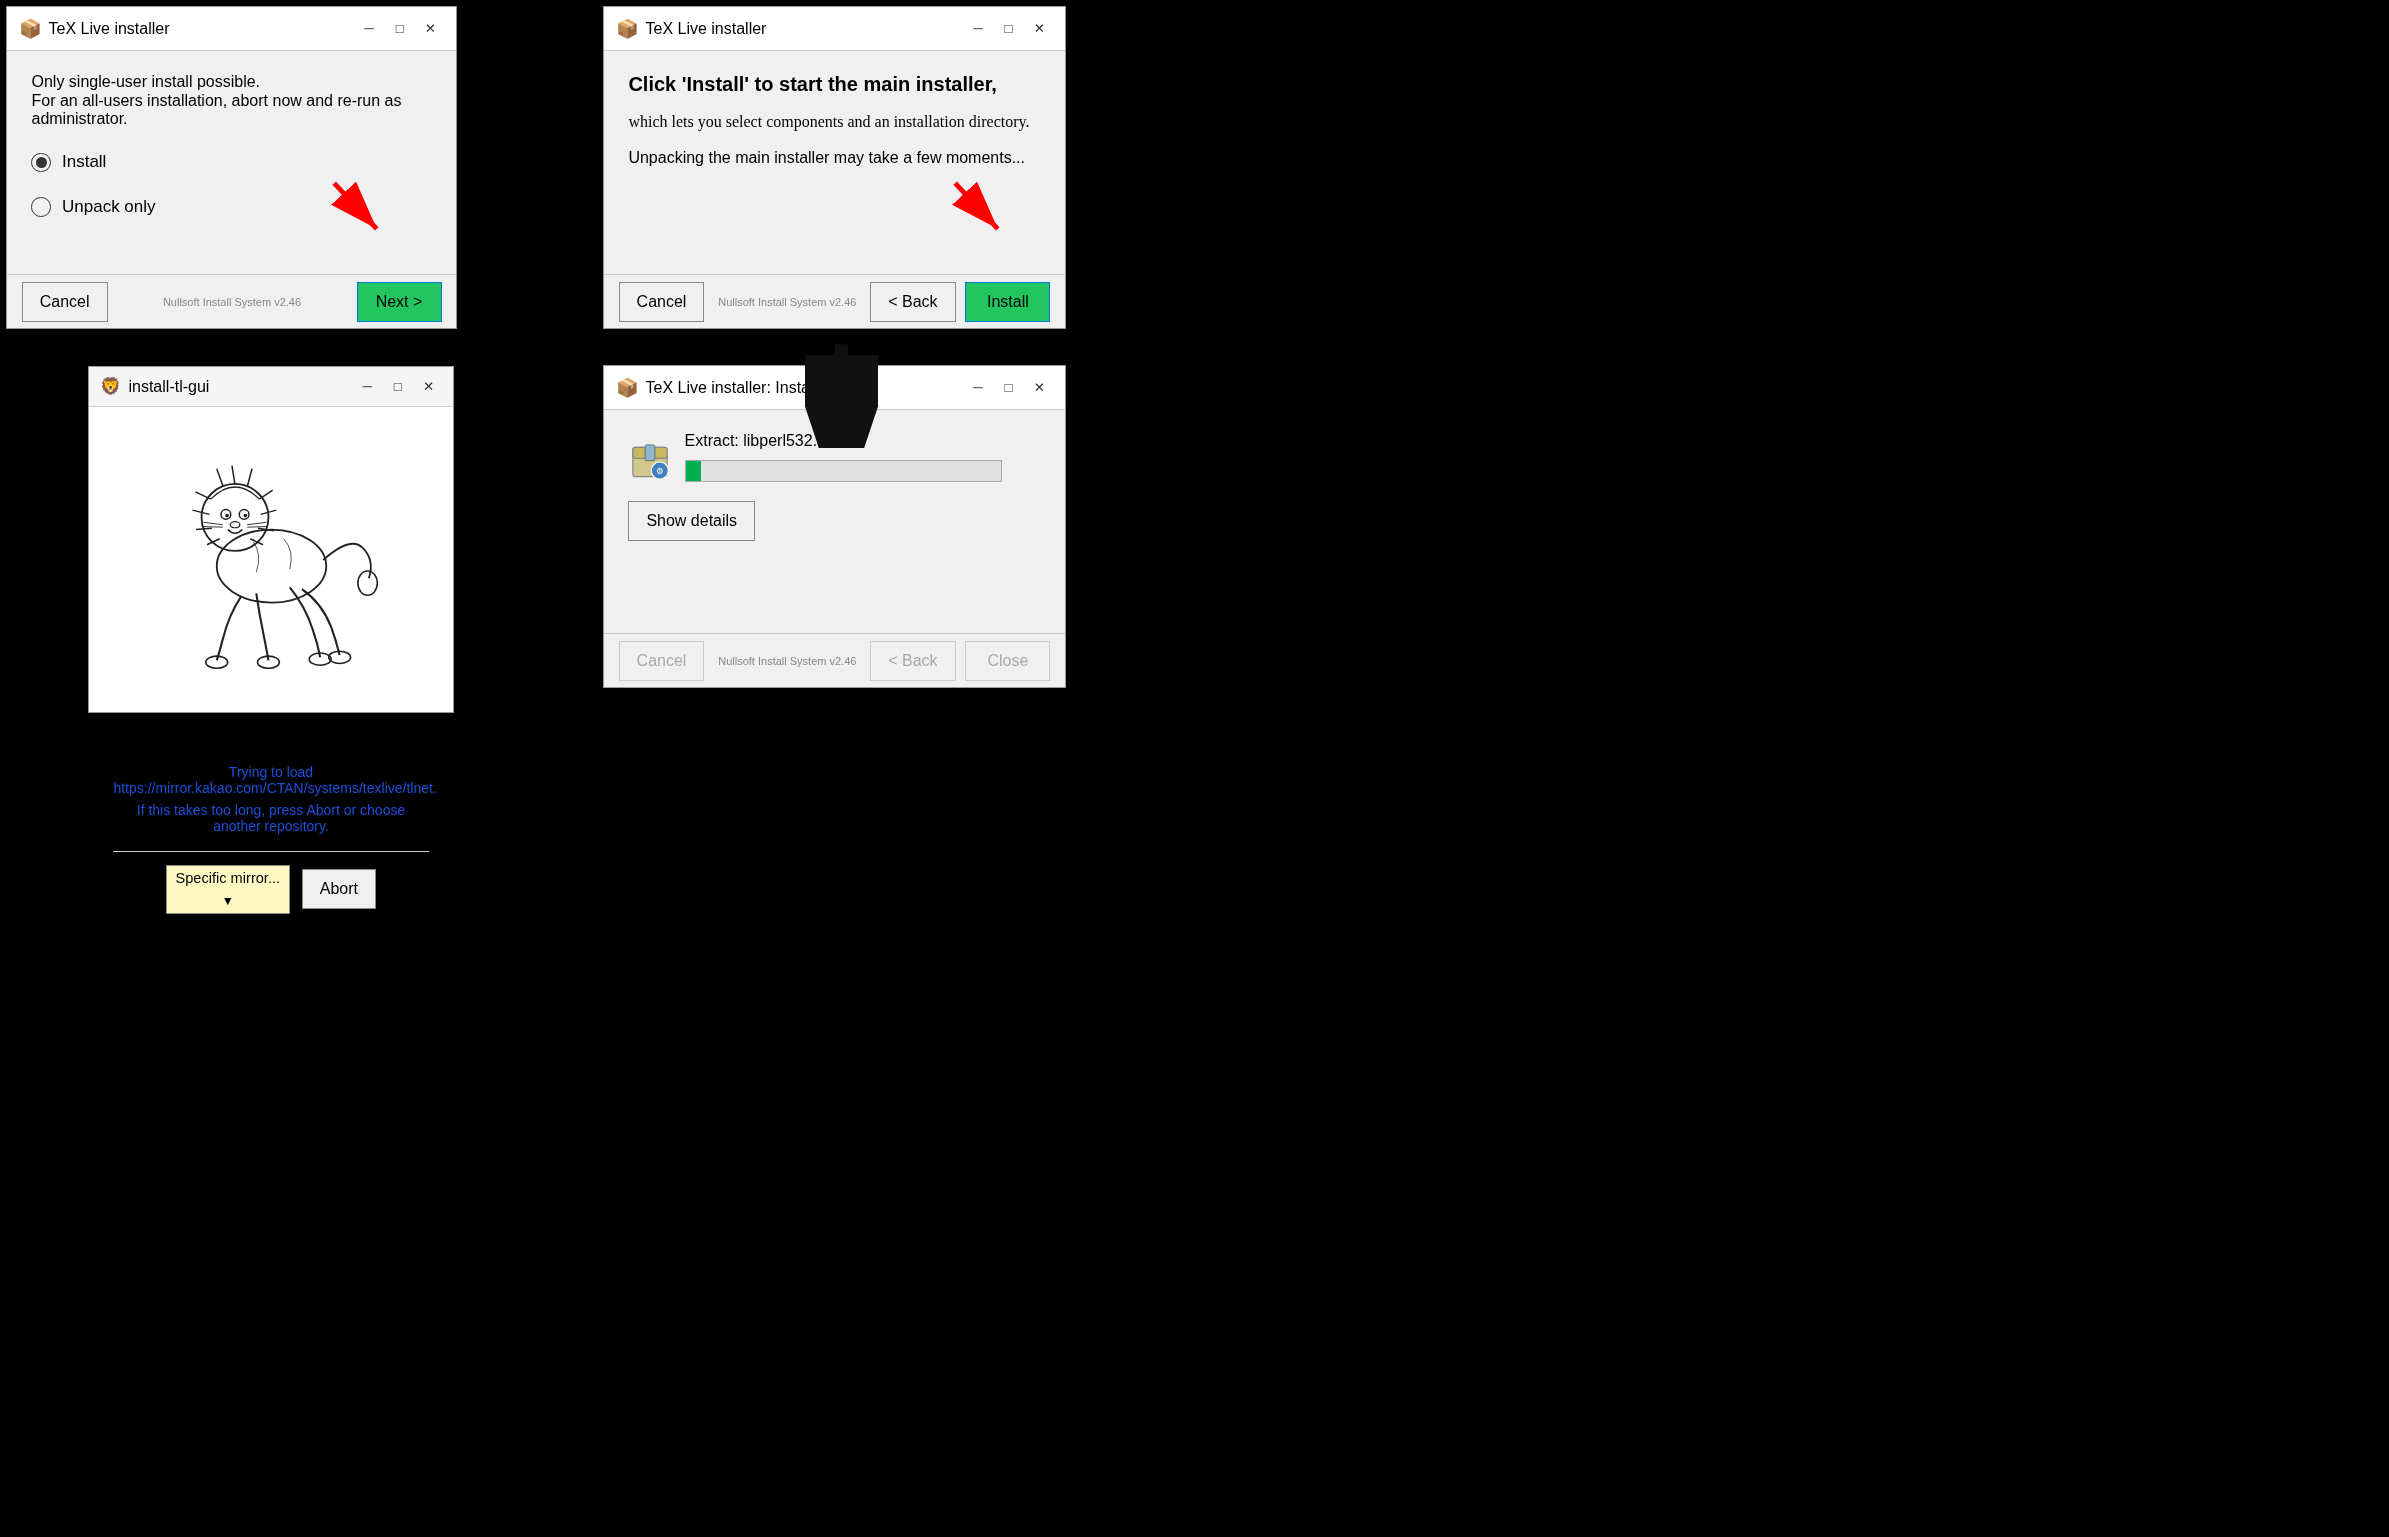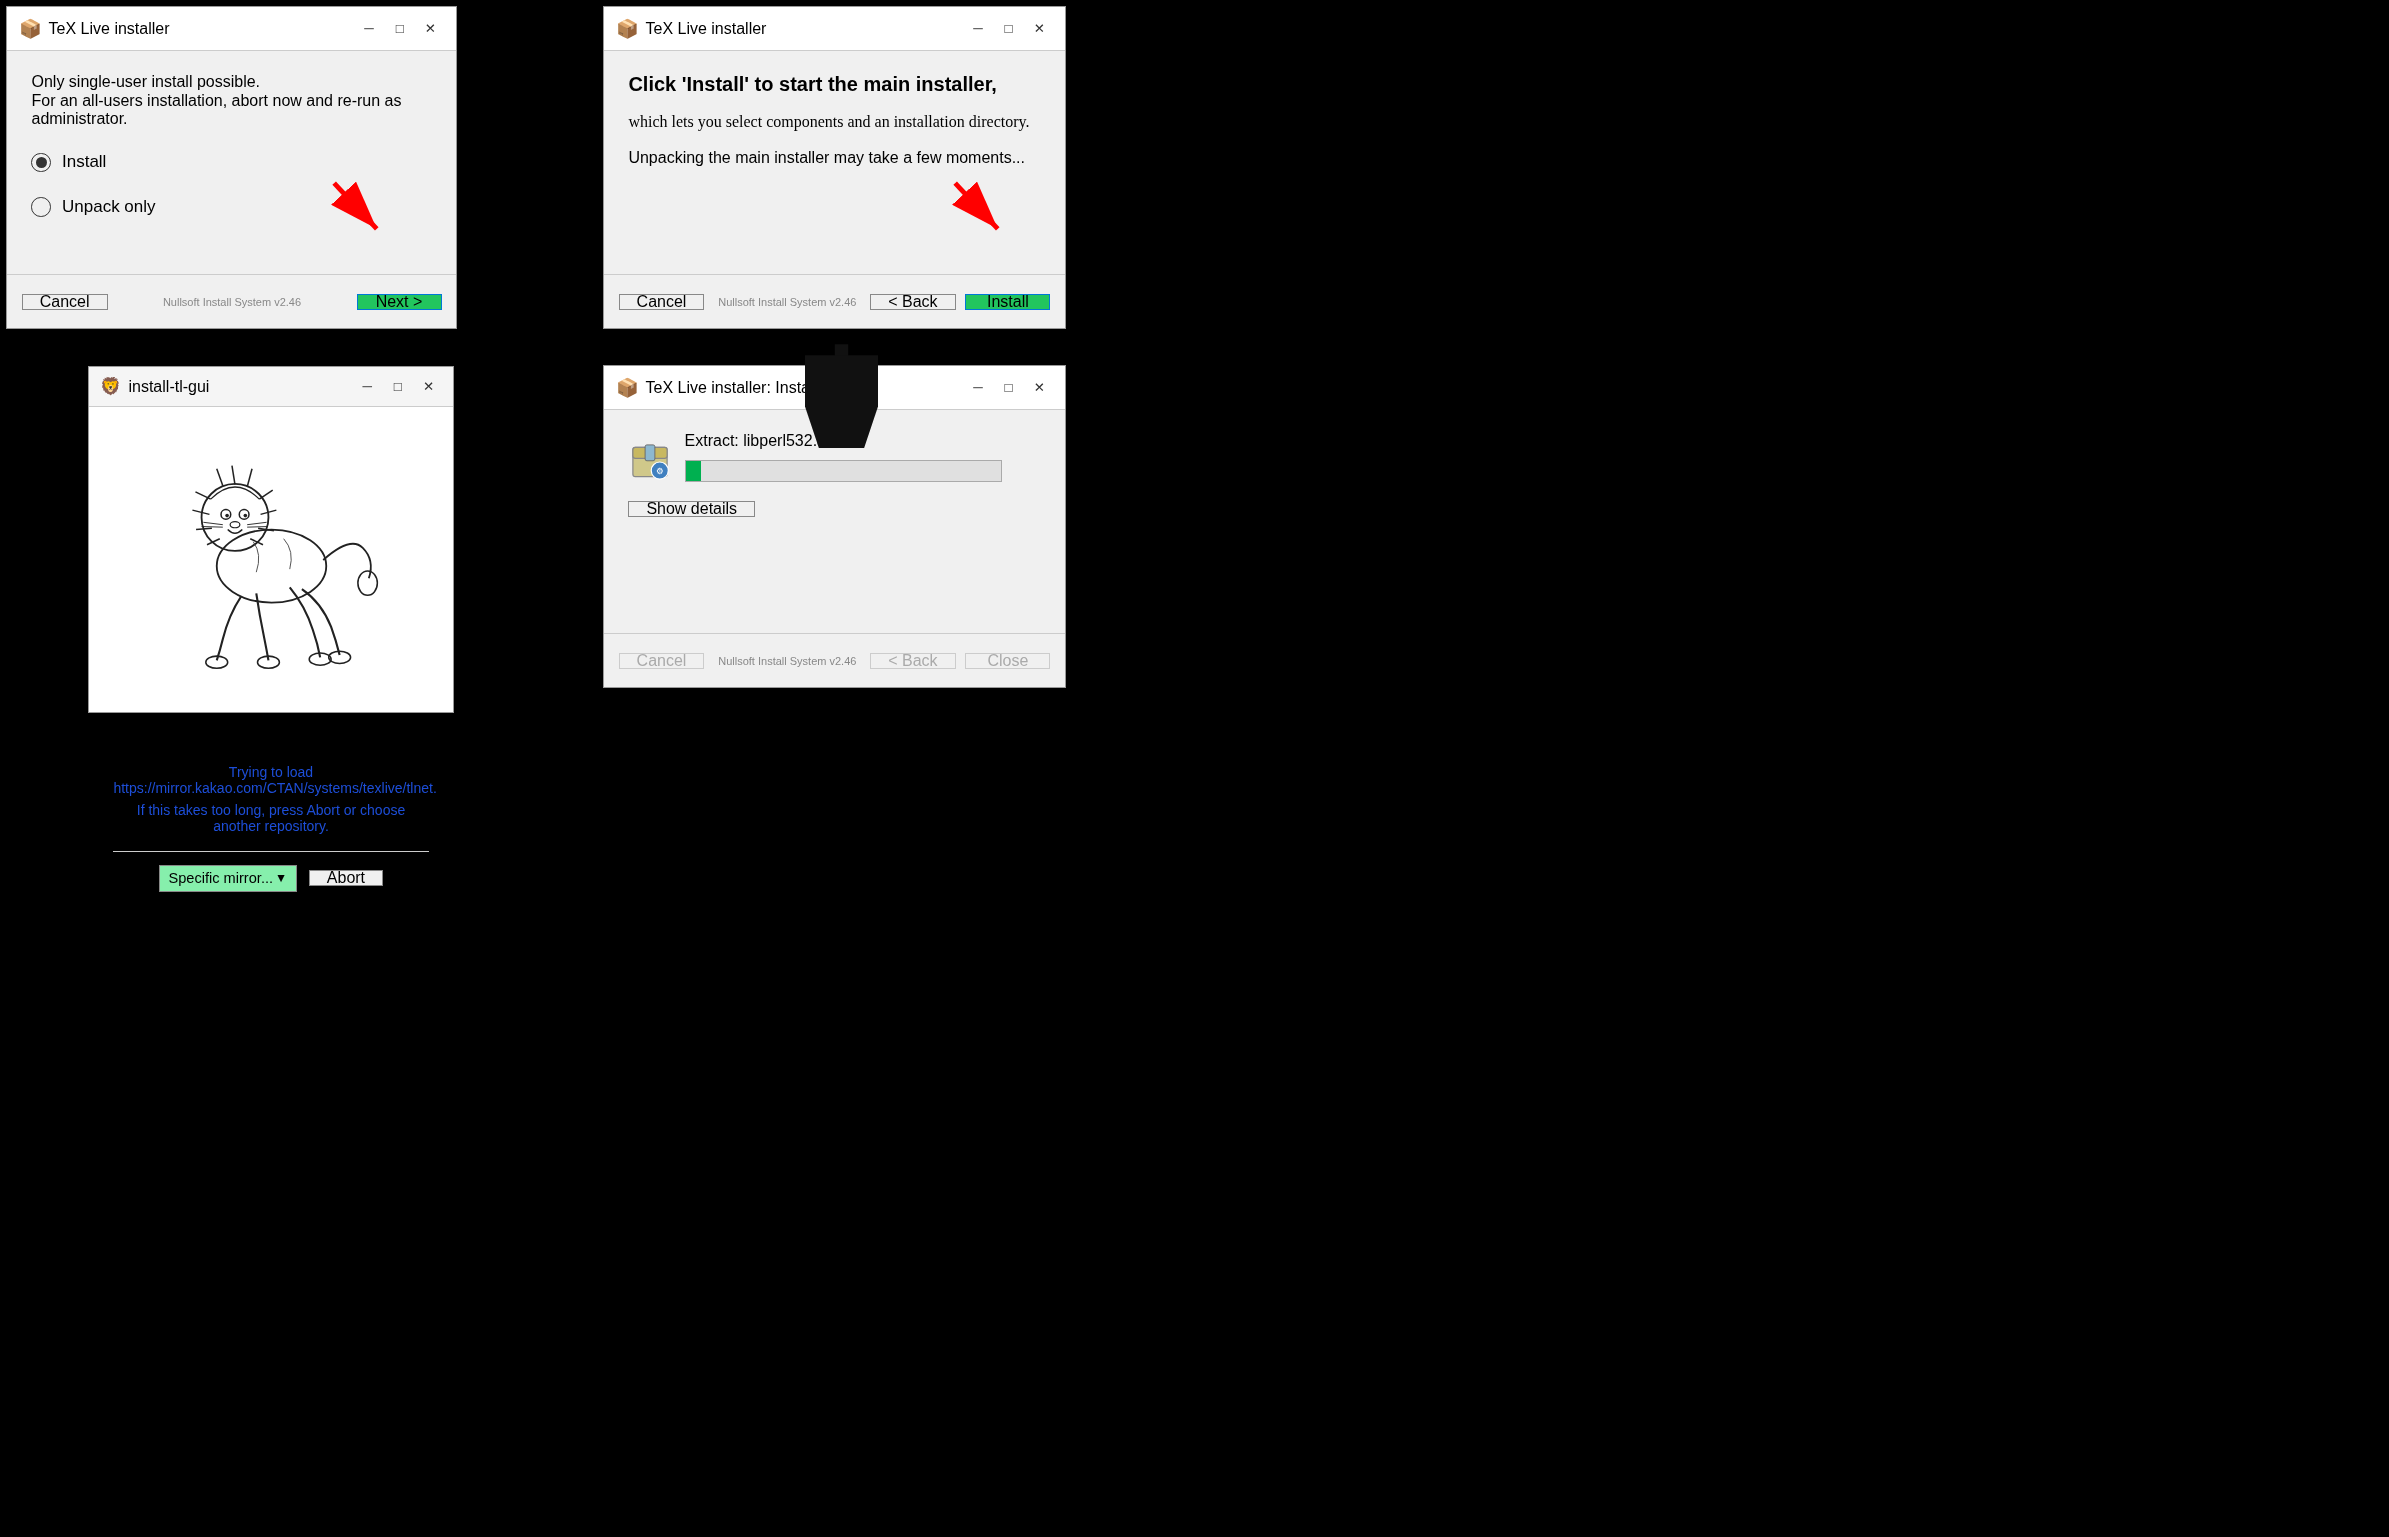--- a/index.html
+++ b/index.html
@@ -87,21 +87,21 @@
 
     .footer-label {
       flex: 1;
       text-align: center;
       color: #888;
       font-size: 11px;
     }
 
     .btn {
       min-width: 85px;
-      height: 16px;
+      height: 40px;
       padding: 0 17px;
       font-size: 16px;
       background: #f0f0f0;
       border: 1.2px solid #888;
       cursor: pointer;
       display: flex;
       align-items: center;
       justify-content: center;
     }
     .btn.primary {
@@ -207,25 +207,26 @@
       gap: 12.2px;
       margin-top: 17px;
       padding-top: 12.2px;
       border-top: 0.6px solid #ccc;
     }
 
     .mirror-select {
       padding: 4.9px 8.5px;
       font-size: 14.6px;
       border: 0.6px solid #888;
-      background: #86efac;
-      display: flex;
-      align-items: center;
-      gap: 2px;
+      background: #fef9c3;
+      display: flex;
+      align-items: center;
+      gap: 8px;
       cursor: pointer;
+      flex-direction: column;
     }
 
     .disabled-btn {
       color: #aaa;
       border-color: #ccc;
     }
   </style>
 </head>
 <body>
 

